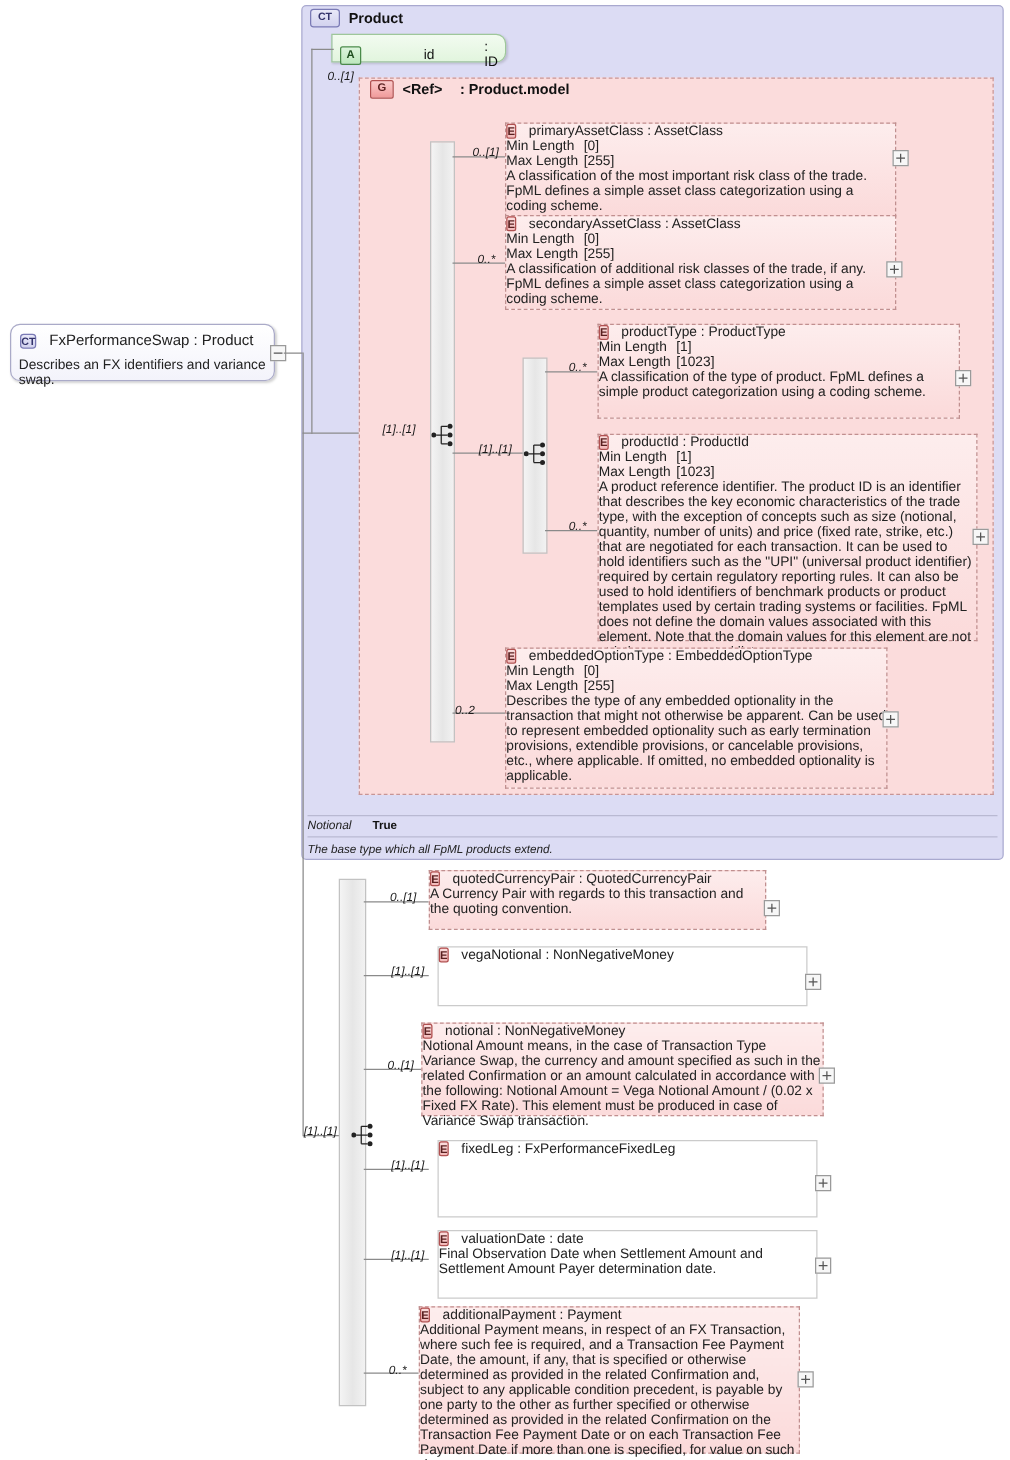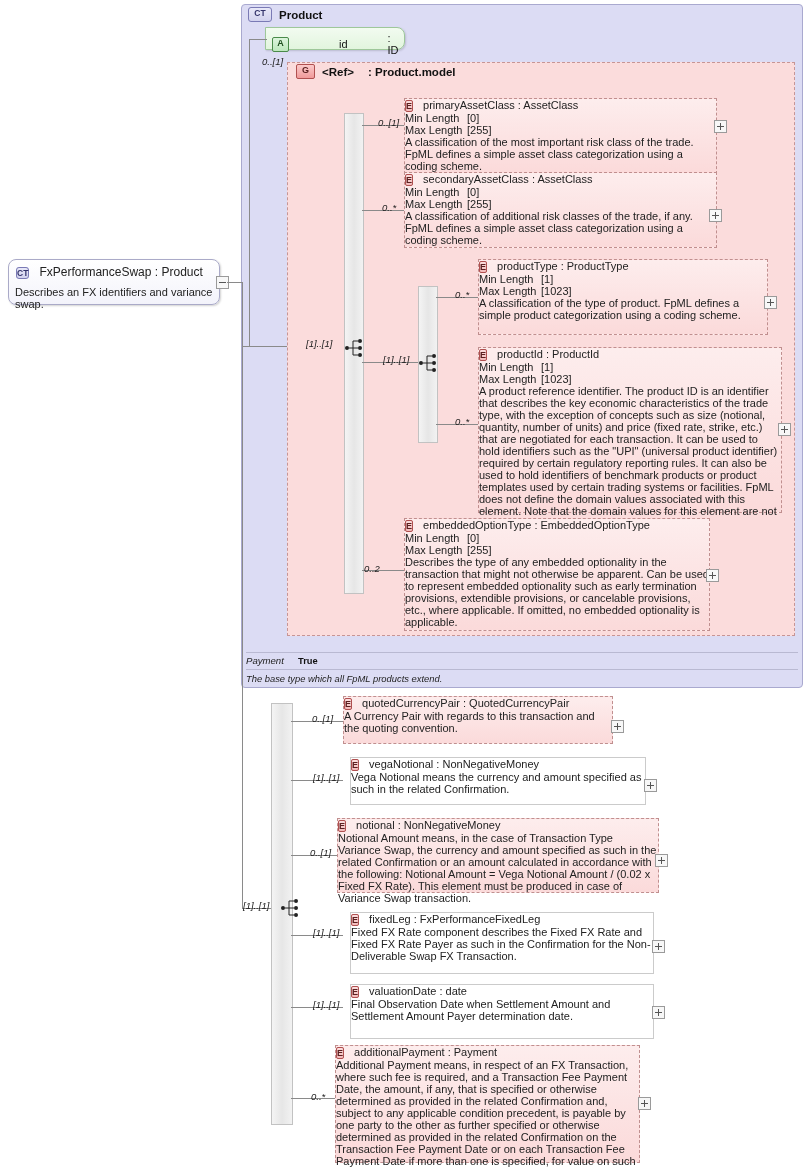--- a/index.html
+++ b/index.html
@@ -230,21 +230,21 @@
       </div>
   </div>
   <div class="sep"></div>
   <div class="ann">Describes the type of any embedded optionality in the transaction that might not otherwise be apparent. Can be used to represent embedded optionality such as early termination provisions, extendible provisions, or cancelable provisions, etc., where applicable. If omitted, no embedded optionality is applicable.</div>
 </div>
 <div class="card" style="left:364px;top:563px;">0..2</div>
 <div class="pm plus" style="left:706px;top:569px;"></div>
 
 <div class="abs hr" style="left:246px;top:652px;width:552px;"></div>
 <div class="abs ftrow" style="left:246px;top:655px;width:552px;">
-  <span class="k">Payment</span>
+  <span class="k">Notional</span>
   <span class="v">True</span>
 </div>
 <div class="abs hr" style="left:246px;top:669px;width:552px;"></div>
 <div class="abs ftann" style="left:246px;top:670px;width:552px;">The base type which all FpML products extend.</div>
 
 <div class="abs typecard" style="left:8px;top:259px;width:212px;height:46px;">
   <div class="hdr">
     <span class="ico ct">CT</span>
     <span class="nm">FxPerformanceSwap : Product</span>
   </div>
@@ -287,21 +287,20 @@
 </div>
 <div class="card" style="left:312px;top:713px;">0..[1]</div>
 <div class="pm plus" style="left:611px;top:720px;"></div>
 
 <div class="abs plain" style="left:350px;top:757px;width:296px;height:48px;">
   <div class="hdr">
     <span class="ico">E</span>
     <span class="nm">vegaNotional : NonNegativeMoney</span>
   </div>
   <div class="sep"></div>
-  <div class="ann">Vega Notional means the currency and amount specified as such in the related Confirmation.</div>
 </div>
 <div class="card" style="left:313px;top:772px;">[1]..[1]</div>
 <div class="pm plus" style="left:644px;top:779px;"></div>
 
 <div class="abs pinkdash" style="left:337px;top:818px;width:322px;height:75px;">
   <div class="hdr">
     <span class="ico">E</span>
     <span class="nm">notional  : NonNegativeMoney</span>
   </div>
   <div class="sep"></div>
@@ -309,21 +308,20 @@
 </div>
 <div class="card" style="left:310px;top:847px;">0..[1]</div>
 <div class="pm plus" style="left:655px;top:854px;"></div>
 
 <div class="abs plain" style="left:350px;top:912px;width:304px;height:62px;">
   <div class="hdr">
     <span class="ico">E</span>
     <span class="nm">fixedLeg : FxPerformanceFixedLeg</span>
   </div>
   <div class="sep"></div>
-  <div class="ann">Fixed FX Rate component describes the Fixed FX Rate and Fixed FX Rate Payer as such in the Confirmation for the Non-Deliverable Swap FX Transaction.</div>
 </div>
 <div class="card" style="left:313px;top:927px;">[1]..[1]</div>
 <div class="pm plus" style="left:652px;top:940px;"></div>
 
 <div class="abs plain" style="left:350px;top:984px;width:304px;height:55px;">
   <div class="hdr">
     <span class="ico">E</span>
     <span class="nm">valuationDate : date</span>
   </div>
   <div class="sep"></div>

